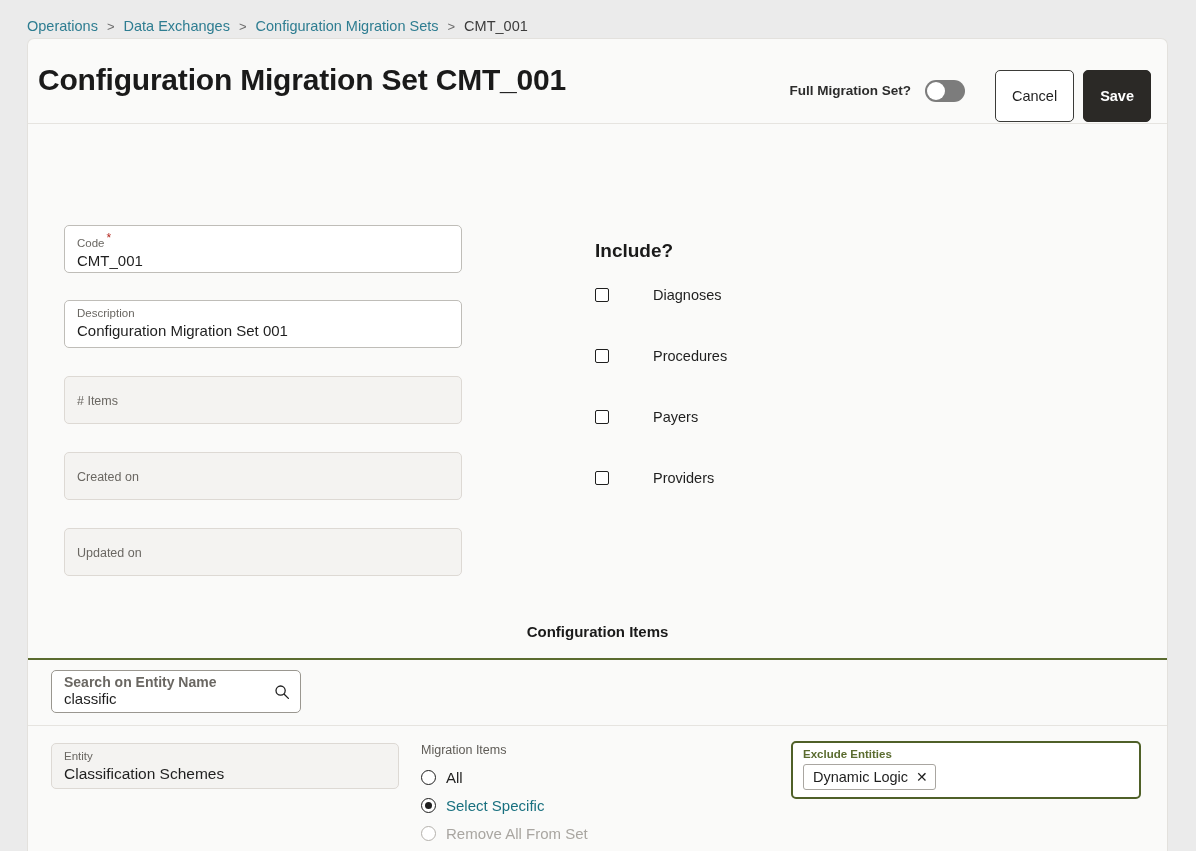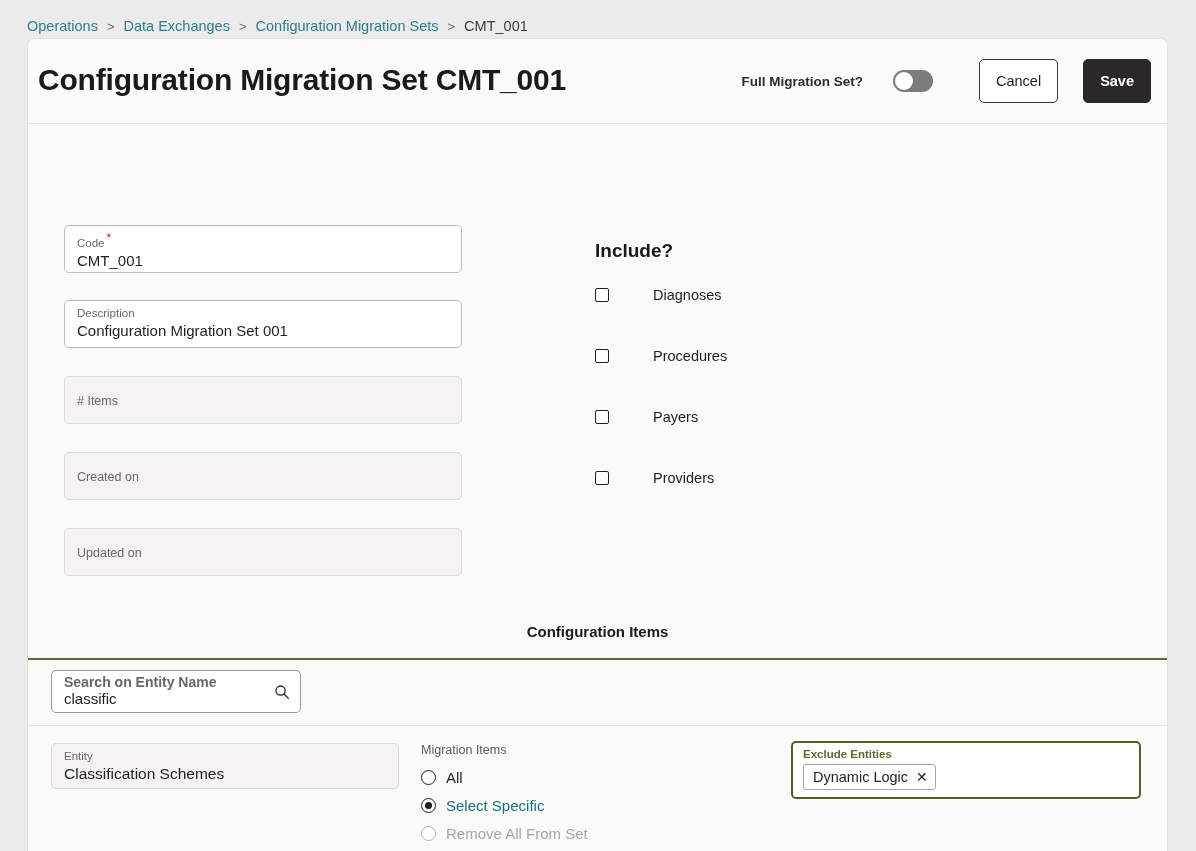--- a/index.html
+++ b/index.html
@@ -62,21 +62,21 @@
     font-size: 30px;
     font-weight: bold;
     color: #1a1a1a;
     letter-spacing: -0.2px;
     white-space: nowrap;
   }
   .header-actions {
     position: absolute;
     right: 16px; top: 20px;
     display: flex; align-items: center;
-    gap: 16px;
+    gap: 0;
   }
   .toggle-label {
     font-size: 13.5px;
     font-weight: bold;
     color: #2c2c2c;
     margin-right: 14px;
     white-space: nowrap;
   }
   .toggle {
     width: 40px; height: 22px;
@@ -88,28 +88,29 @@
     flex: none;
   }
   .toggle .knob {
     position: absolute;
     left: 2px; top: 2px;
     width: 18px; height: 18px;
     border-radius: 50%;
     background: #ffffff;
   }
   .btn {
-    height: 44px;
+    height: 52px;
     min-width: 72px;
     padding: 0 16px;
     border-radius: 5px;
     font-size: 14.5px;
     display: flex; align-items: center; justify-content: center;
     cursor: pointer;
     white-space: nowrap;
+    margin-top: 11px;
   }
   .btn-cancel {
     background: #ffffff;
     border: 1px solid #3b3b38;
     color: #1f1f1f;
     margin-right: 9px;
   }
   .btn-save {
     background: #2b2926;
     border: 1px solid #2b2926;

